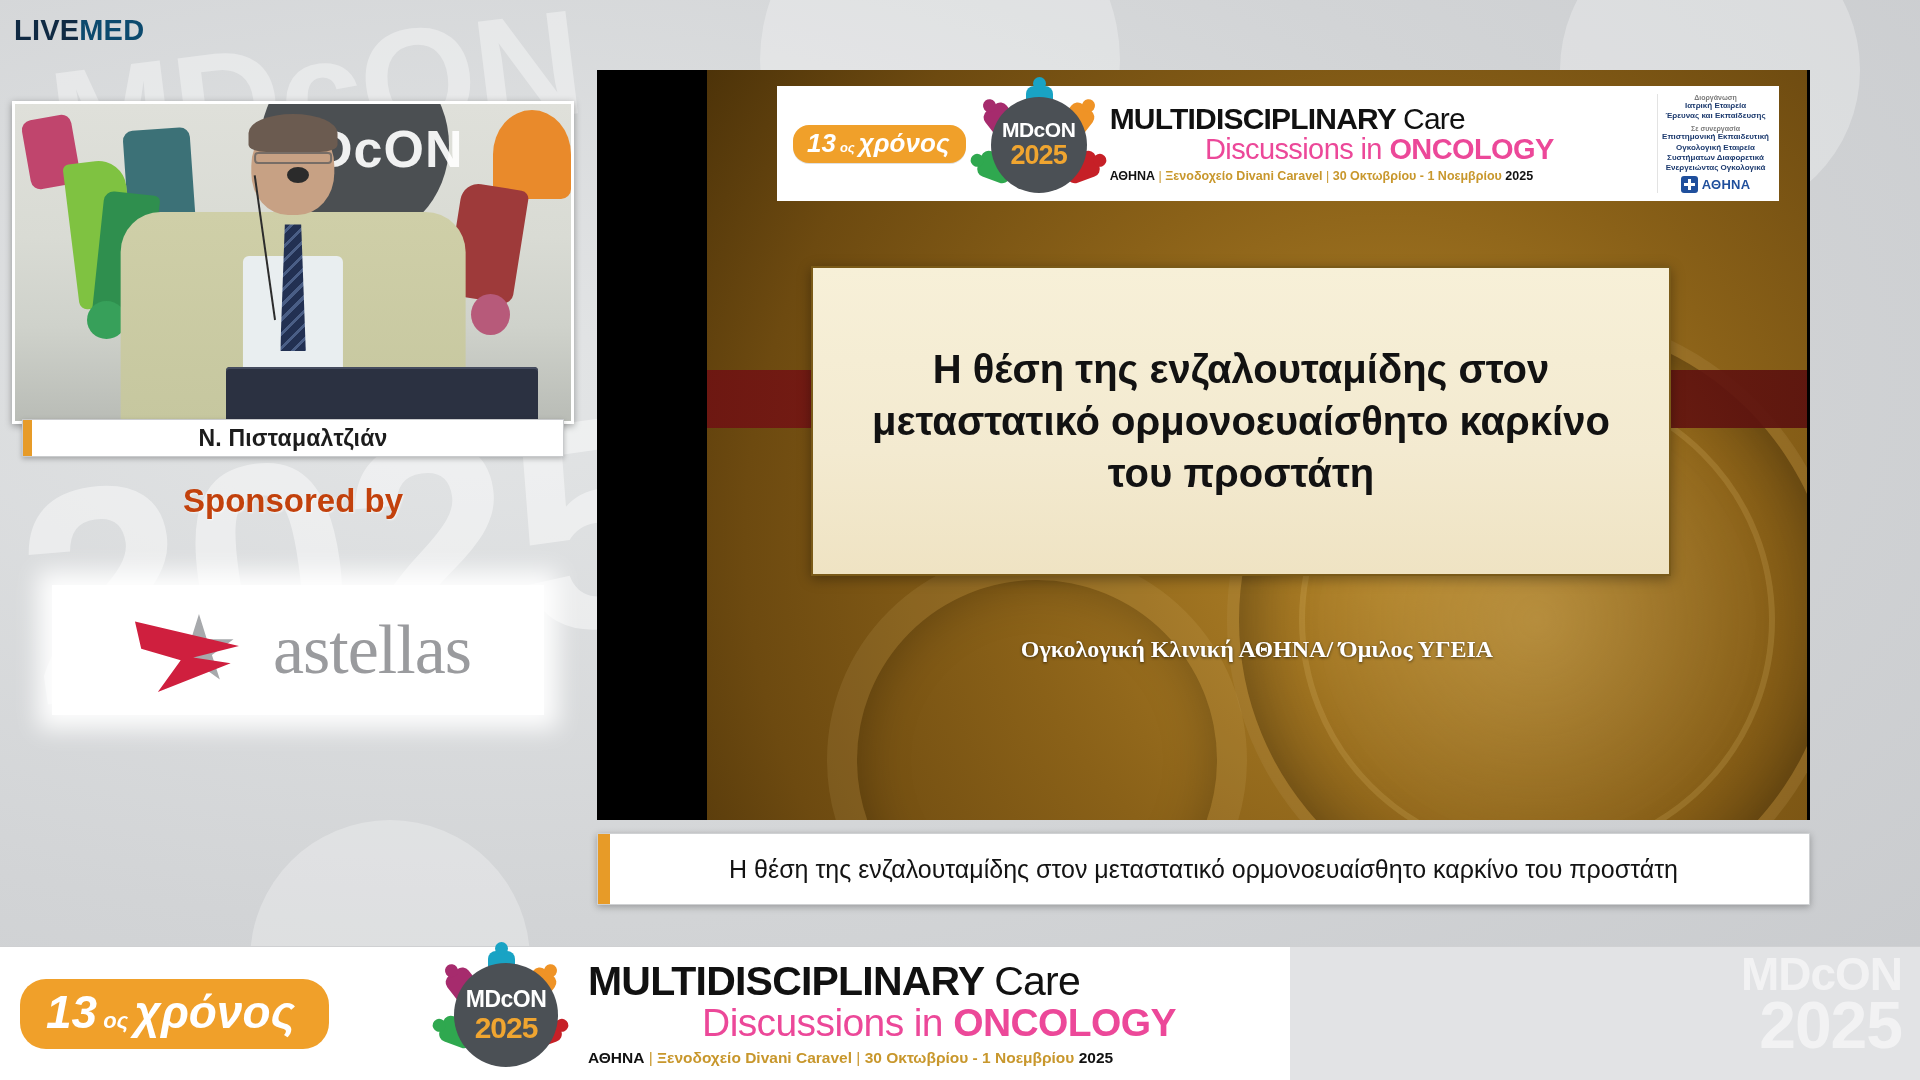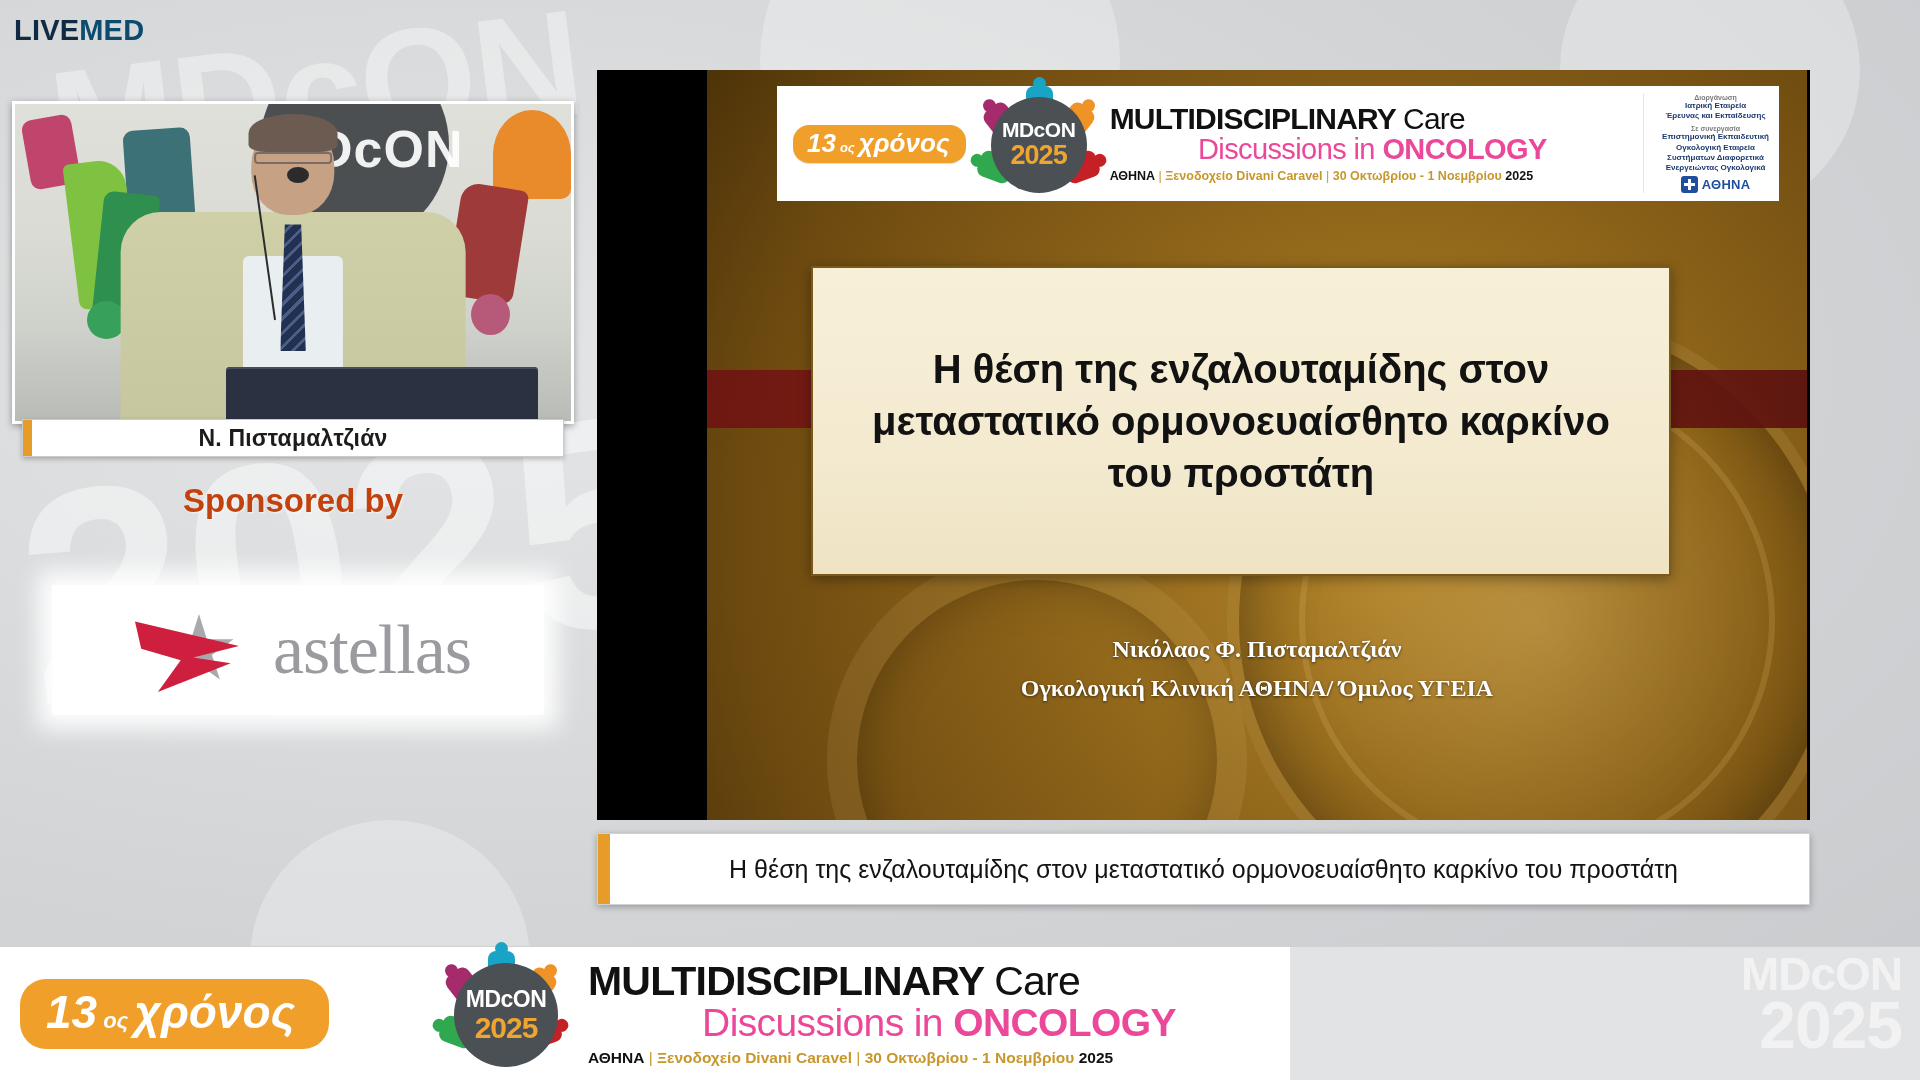--- a/index.html
+++ b/index.html
@@ -271,21 +271,21 @@
   .mdcon-text{ margin-left:12px; flex:1 1 auto; min-width:0; }
   .mt1{ font-size:30px; font-weight:800; color:#111; letter-spacing:-.8px; line-height:1.02; white-space:nowrap;}
   .mt1 .care{ font-weight:400; }
   .mt2{ font-size:29px; color:#ec4899; letter-spacing:-.6px; line-height:1.02; white-space:nowrap;text-align:center;}
   .mt2 .onc{ font-weight:800; }
   .mt3{ font-size:12.5px; margin-top:4px; white-space:nowrap; }
   .mt3 .b{ font-weight:800; color:#111; }
   .mt3 .g{ color:#c8972c; font-weight:700; }
   .mt3 .sep{ color:#c8972c; }
   .header-right{
-    flex:0 0 auto; text-align:center; padding-left:18px;
+    flex:0 0 auto; text-align:center; padding-left:4px;
     border-left:1px solid #e3e3e3; margin-left:8px;
   }
   .hr-block{ font-size:8px; color:#1c3a6e; line-height:1.28; font-weight:700;}
   .hr-label{ font-size:7px; color:#7a7a7a; font-weight:700; }
   .mitera{
     display:flex; align-items:center; justify-content:center; gap:4px; margin-top:3px;
   }
   .mitera .cross{
     width:17px; height:17px; background:#1f4f9c; border-radius:3px;
     position:relative;
@@ -494,21 +494,20 @@
           <span class="name">ΑΘΗΝΑ</span>
         </div>
       </div>
     </div>
 
     <div id="slide-title-card">
       <div id="slide-title">Η θέση της ενζαλουταμίδης στον μεταστατικό ορμονοευαίσθητο καρκίνο του προστάτη</div>
     </div>
 
     <div id="slide-authors">
-      <div>Νικόλαος Φ. Πισταμαλτζιάν</div>
       <div>Ογκολογική Κλινική ΑΘΗΝΑ/ Όμιλος ΥΓΕΙΑ</div>
     </div>
   </div>
 </div>
 
 <div id="session-bar">
   <div id="session-title">Η θέση της ενζαλουταμίδης στον μεταστατικό ορμονοευαίσθητο καρκίνο του προστάτη</div>
 </div>
 
 <div id="bottom-banner">

